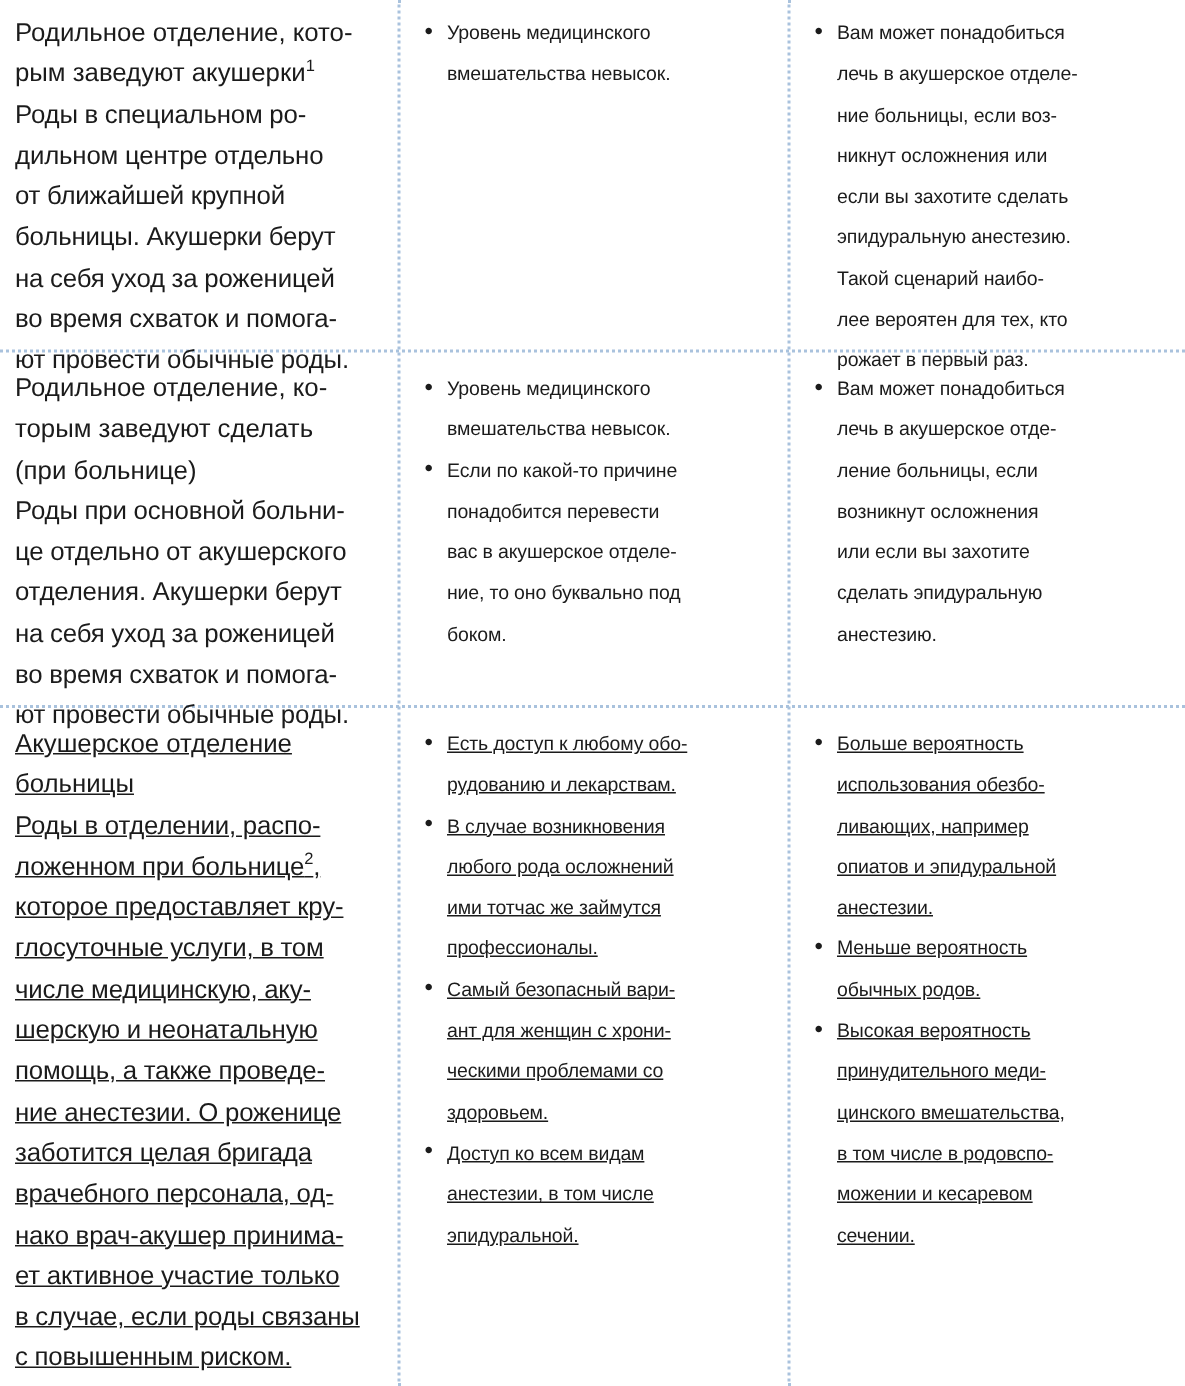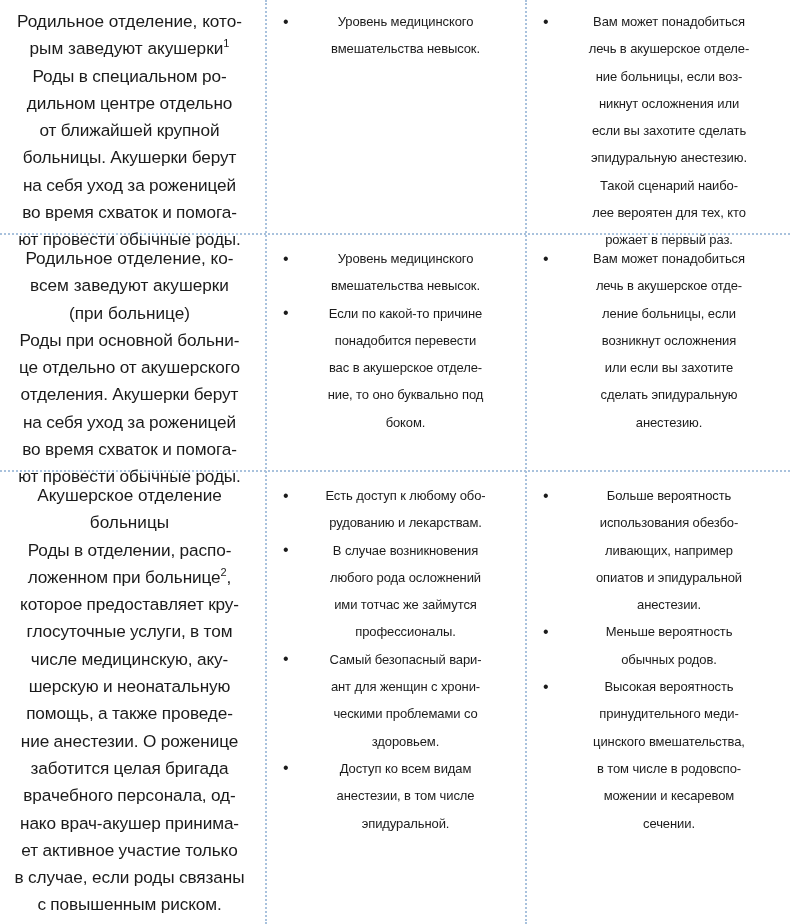--- a/index.html
+++ b/index.html
@@ -14,21 +14,20 @@
     font-family: "Liberation Sans", "DejaVu Sans", sans-serif;
     color: #1b1b1b;
     overflow: hidden;
   }
 
   .table {
     position: relative;
     width: 790px;
     height: 924px;
     box-sizing: border-box;
-    text-align: center;
   }
 
   
   .vrule {
     position: absolute;
     top: 0;
     bottom: 0;
     width: 0;
     border-left: 2px dotted #a9c2dd;
   }
@@ -44,21 +43,21 @@
   }
   .hrule.h1 { top: 233px; }
   .hrule.h2 { top: 470px; }
 
   
   .rows { position: relative; z-index: 2; }
 
   .row { display: flex; align-items: flex-start; }
   .row.r1 { height: 233px; }
   .row.r2 { height: 237px; }
-  .row.r3 { height: 454px; }
+  .row.r3 { height: 454px; text-decoration: underline; }
 
   .cell {
     box-sizing: border-box;
     overflow: hidden;
   }
   .cell.c1 { width: 265px; padding: 8px 16px 0 10px; }
   .cell.c2 { width: 260px; padding: 8px 12px 0 16px; }
   .cell.c3 { width: 265px; padding: 8px 10px 0 16px; }
 
   .row.r2 .cell.c1,
@@ -171,21 +170,21 @@
 рожает в первый раз.</li>
         </ul>
       </div>
 
     </div>
 
     <div class="row r2">
 
       <div class="cell c1">
         <p class="heading">Родильное отделение, ко-
-всем заведуют акушерки
+торым заведуют сделать
 (при больнице)</p>
         <p class="para">Роды при основной больни-
 це отдельно от акушерского
 отделения. Акушерки берут
 на себя уход за роженицей
 во время схваток и помога-
 ют провести обычные роды.</p>
       </div>
 
       <div class="cell c2">

